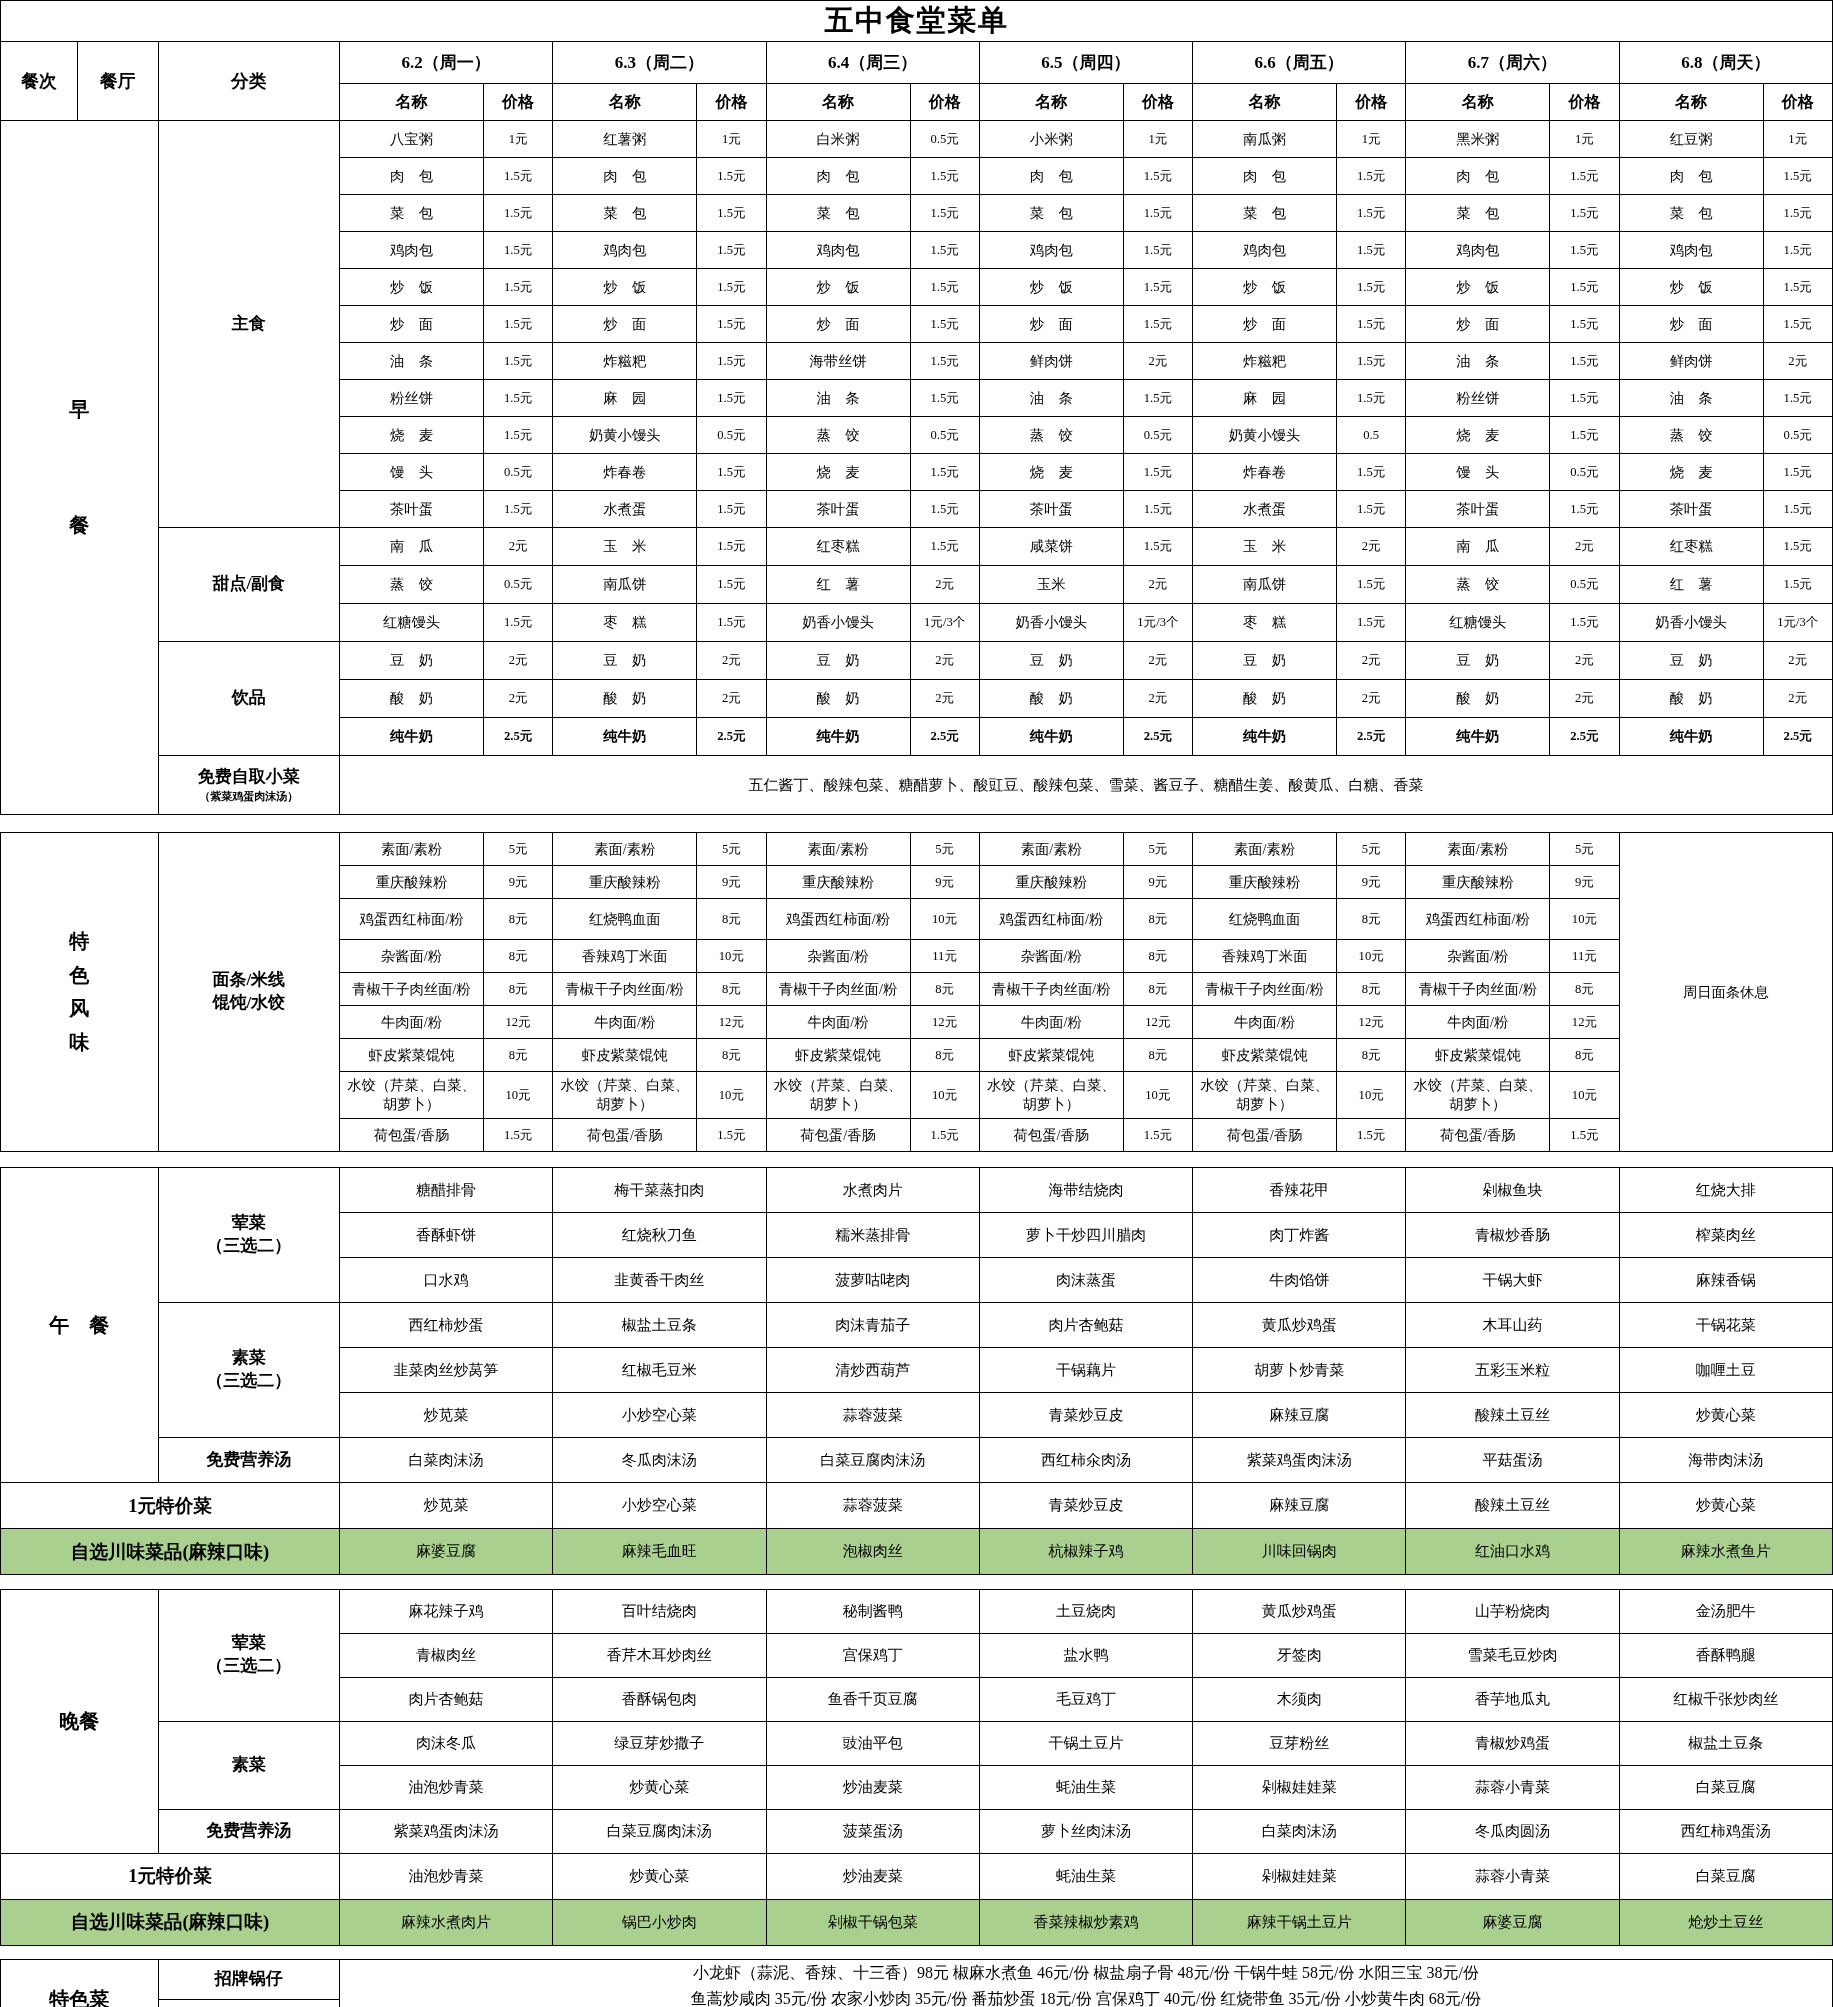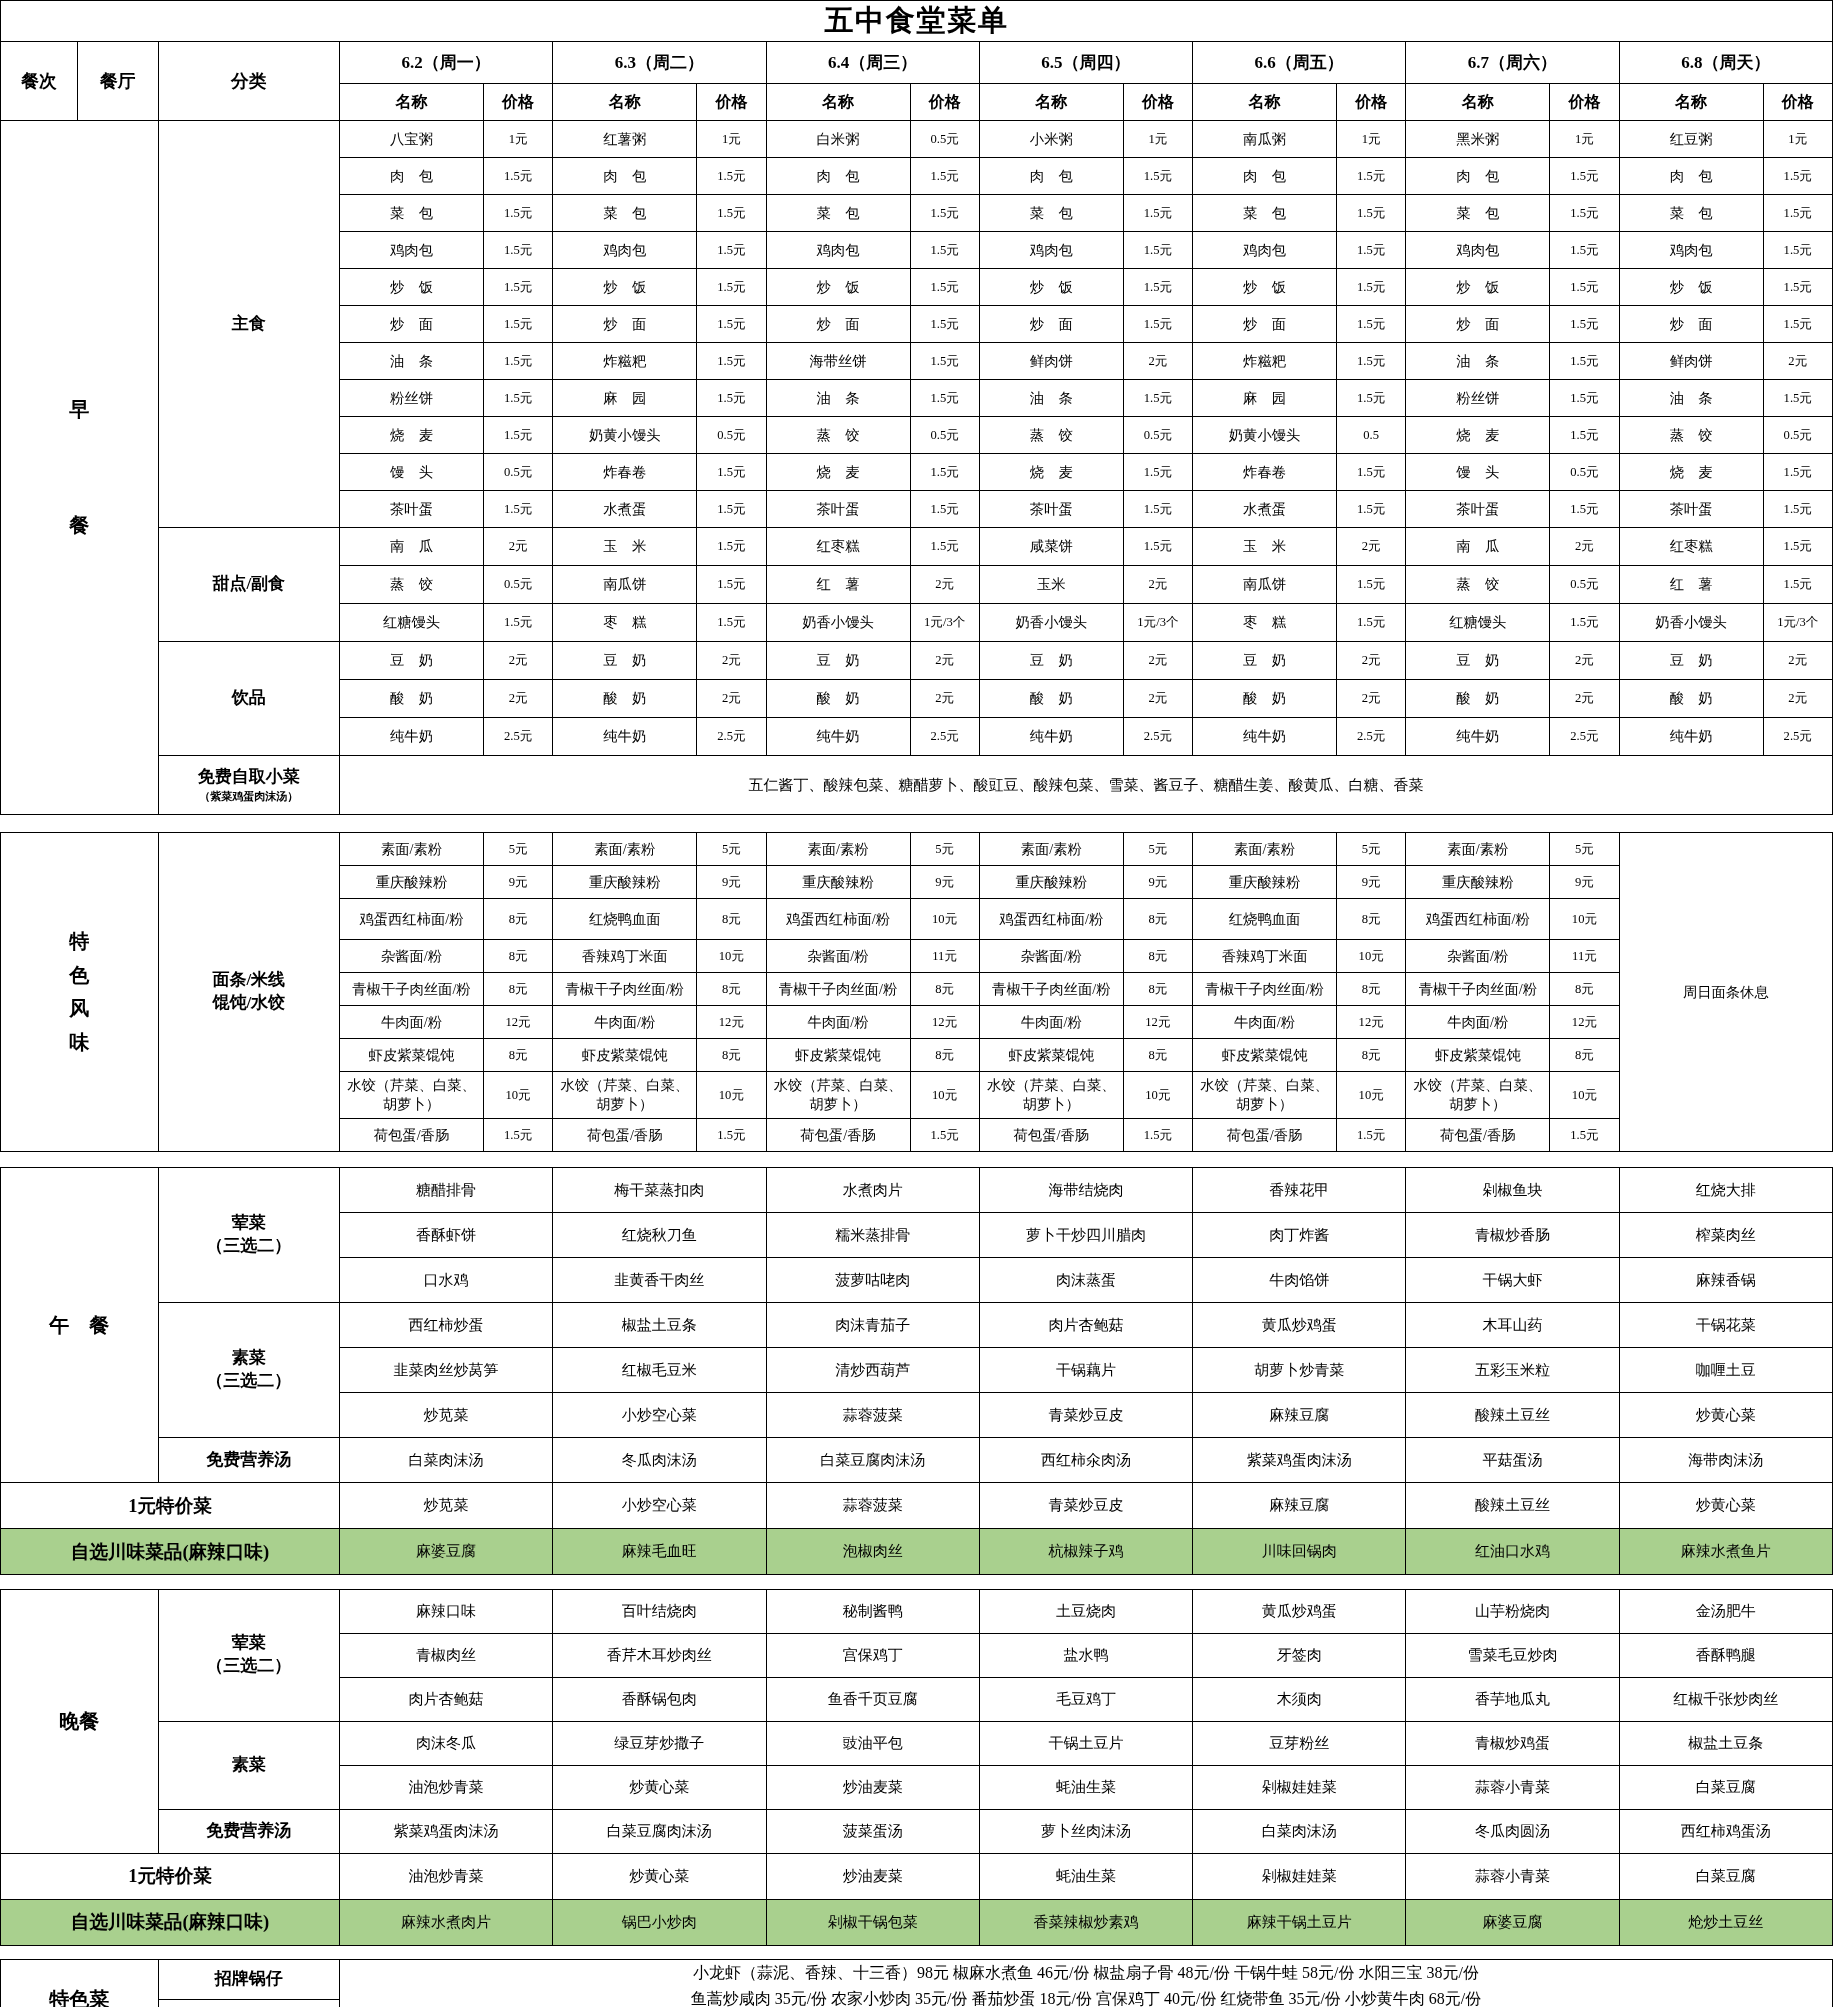--- a/index.html
+++ b/index.html
@@ -347,21 +347,21 @@
           <td class="price">2元</td>
           <td class="name">酸　奶</td>
           <td class="price">2元</td>
           <td class="name">酸　奶</td>
           <td class="price">2元</td>
           <td class="name">酸　奶</td>
           <td class="price">2元</td>
           <td class="name">酸　奶</td>
           <td class="price">2元</td>
         </tr>
-        <tr style="height: 38px;">
+        <tr style="height: 38px; font-weight: bold;">
           <td class="name">纯牛奶</td>
           <td class="price">2.5元</td>
           <td class="name">纯牛奶</td>
           <td class="price">2.5元</td>
           <td class="name">纯牛奶</td>
           <td class="price">2.5元</td>
           <td class="name">纯牛奶</td>
           <td class="price">2.5元</td>
           <td class="name">纯牛奶</td>
           <td class="price">2.5元</td>
@@ -682,21 +682,21 @@
         <col style="width: 7.86%;">
         <col style="width: 3.78%;">
       </colgroup>
       <tbody>
         <tr style="height: 44px;">
           <td class="meal" colspan="2" rowspan="6">晚餐</td>
           <td class="cat" rowspan="3">
             <div>荤菜</div>
             <div>（三选二）</div>
           </td>
-          <td class="dish" colspan="2">麻辣口味</td>
+          <td class="dish" colspan="2">麻花辣子鸡</td>
           <td class="dish" colspan="2">百叶结烧肉</td>
           <td class="dish" colspan="2">秘制酱鸭</td>
           <td class="dish" colspan="2">土豆烧肉</td>
           <td class="dish" colspan="2">黄瓜炒鸡蛋</td>
           <td class="dish" colspan="2">山芋粉烧肉</td>
           <td class="dish" colspan="2">金汤肥牛</td>
         </tr>
         <tr style="height: 44px;">
           <td class="dish" colspan="2">青椒肉丝</td>
           <td class="dish" colspan="2">香芹木耳炒肉丝</td>

